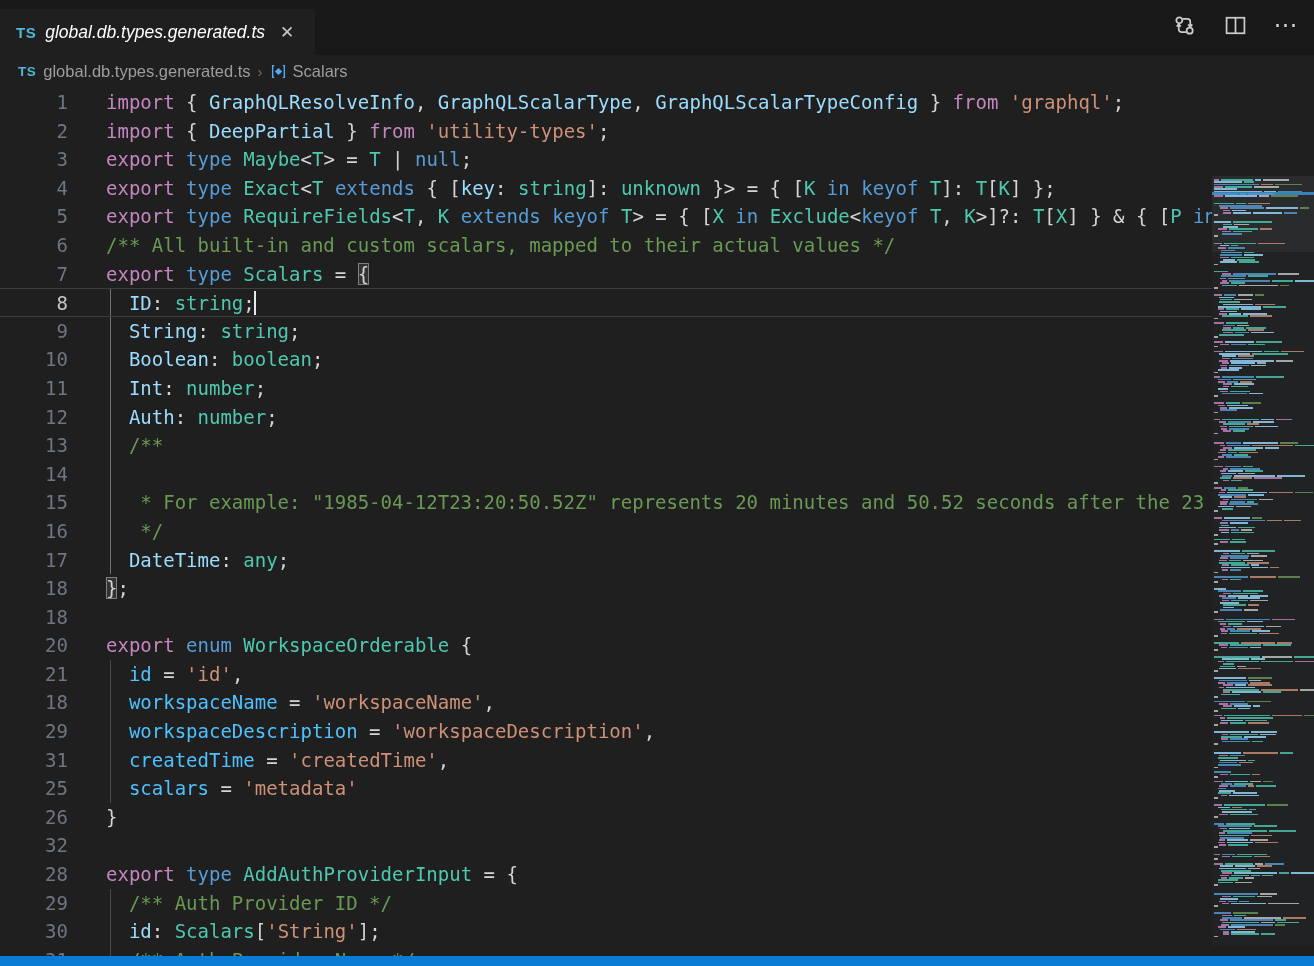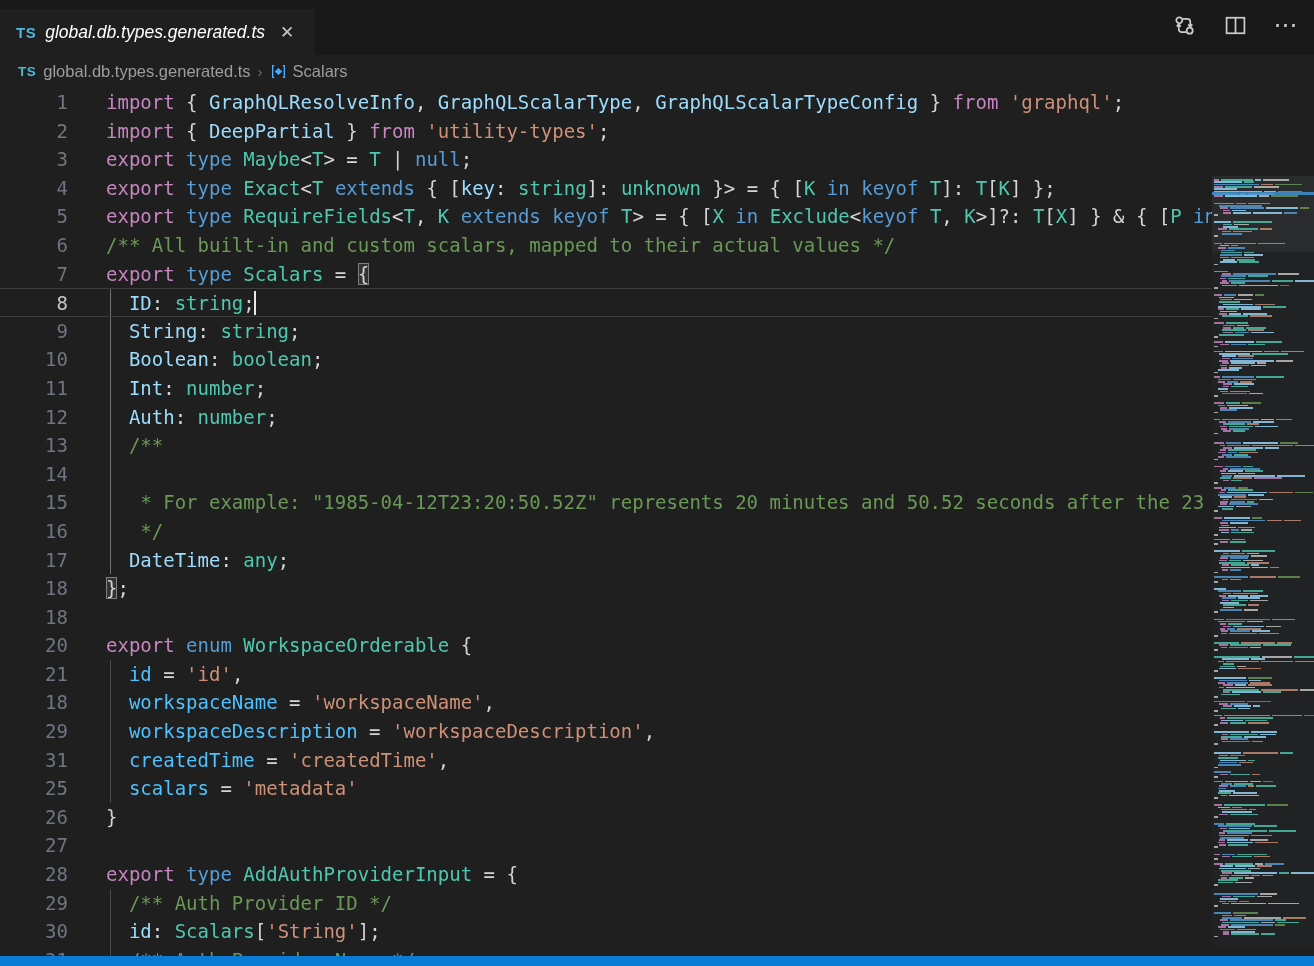--- a/index.html
+++ b/index.html
@@ -206,21 +206,21 @@
         </div>
         <div class="row">
           <div class="ln">25</div>
           <div class="lc"><span class="guide"></span><span class="tok-pun">  </span><span class="tok-enm">scalars</span><span class="tok-pun"> = </span><span class="tok-str">'metadata'</span></div>
         </div>
         <div class="row">
           <div class="ln">26</div>
           <div class="lc"><span class="tok-pun">}</span></div>
         </div>
         <div class="row">
-          <div class="ln">27</div>
+          <div class="ln">32</div>
           <div class="lc"></div>
         </div>
         <div class="row">
           <div class="ln">28</div>
           <div class="lc"><span class="tok-kw">export</span><span class="tok-pun"> </span><span class="tok-ctl">type</span><span class="tok-pun"> </span><span class="tok-typ">AddAuthProviderInput</span><span class="tok-pun"> = {</span></div>
         </div>
         <div class="row">
           <div class="ln">29</div>
           <div class="lc"><span class="guide"></span><span class="tok-com">  /** Auth Provider ID */</span></div>
         </div>

